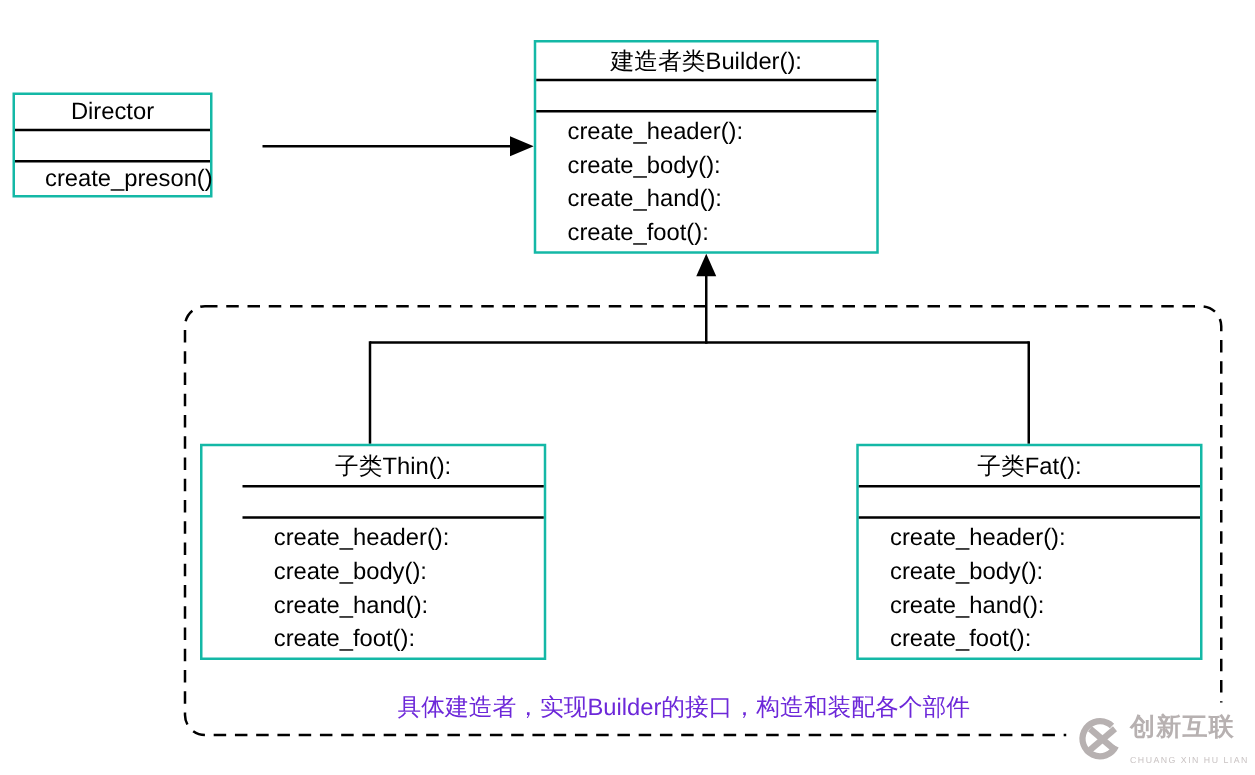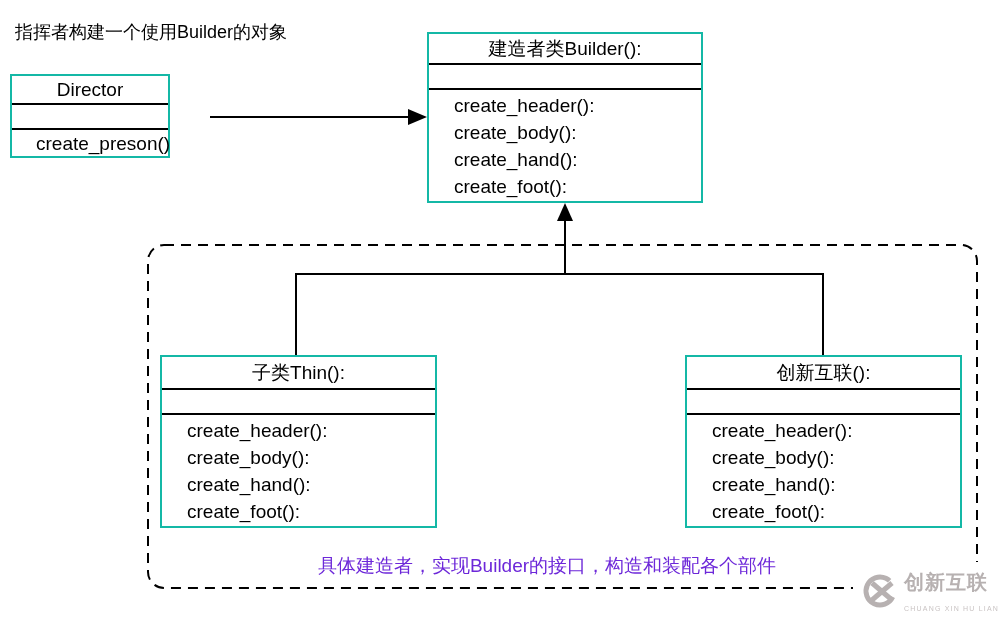--- a/index.html
+++ b/index.html
@@ -62,21 +62,21 @@
   #director-box { left: 10px; top: 74px; width: 160px; height: 84px; }
   #director-box .class-title { height: 27px; }
   #director-box .class-empty { height: 27px; box-sizing: border-box; border-bottom: 2px solid #000; }
   #director-box .class-methods { padding-left: 8px; }
   #director-box .method-line { line-height: 24px; }
 
   #builder-box { left: 427px; top: 32px; width: 276px; height: 171px; }
   #builder-box .class-title { height: 29px; }
   #builder-box .class-empty { height: 27px; box-sizing: border-box; }
 
-  #thin-box { left: 160px; top: 355px; width: 277px; height: 173px; }
+  #thin-box { left: 160px; top: 355px; width: 277px; height: 173px; padding-left: 32px; }
   #thin-box .class-title { height: 31px; }
   #thin-box .class-empty { height: 27px; box-sizing: border-box; }
 
   #fat-box { left: 685px; top: 355px; width: 277px; height: 173px; }
   #fat-box .class-title { height: 31px; }
   #fat-box .class-empty { height: 27px; box-sizing: border-box; }
 
   #connector-layer {
     left: 0; top: 0;
     width: 1004px;
@@ -135,21 +135,20 @@
     <polygon points="427,117 408,109 408,125" fill="#000000"></polygon>
 
     <line x1="296" y1="274" x2="823" y2="274" stroke="#000000" stroke-width="2"></line>
     <line x1="296" y1="273" x2="296" y2="356" stroke="#000000" stroke-width="2"></line>
     <line x1="823" y1="273" x2="823" y2="356" stroke="#000000" stroke-width="2"></line>
 
     <line x1="565" y1="275" x2="565" y2="218" stroke="#000000" stroke-width="2"></line>
     <polygon points="565,203 557,221 573,221" fill="#000000"></polygon>
   </svg>
 
-  <div id="top-label" class="abs">指挥者构建一个使用Builder的对象</div>
 
   <div id="director-box" class="class-box">
     <div class="class-title">Director</div>
     <div class="class-empty"></div>
     <div class="class-methods">
       <div class="method-line">create_preson()</div>
     </div>
   </div>
 
   <div id="builder-box" class="class-box">
@@ -168,21 +167,21 @@
     <div class="class-empty"></div>
     <div class="class-methods">
       <div class="method-line">create_header():</div>
       <div class="method-line">create_body():</div>
       <div class="method-line">create_hand():</div>
       <div class="method-line">create_foot():</div>
     </div>
   </div>
 
   <div id="fat-box" class="class-box">
-    <div class="class-title">创新互联():</div>
+    <div class="class-title">子类Fat():</div>
     <div class="class-empty"></div>
     <div class="class-methods">
       <div class="method-line">create_header():</div>
       <div class="method-line">create_body():</div>
       <div class="method-line">create_hand():</div>
       <div class="method-line">create_foot():</div>
     </div>
   </div>
 
   <div id="caption" class="abs">具体建造者，实现Builder的接口，构造和装配各个部件</div>

